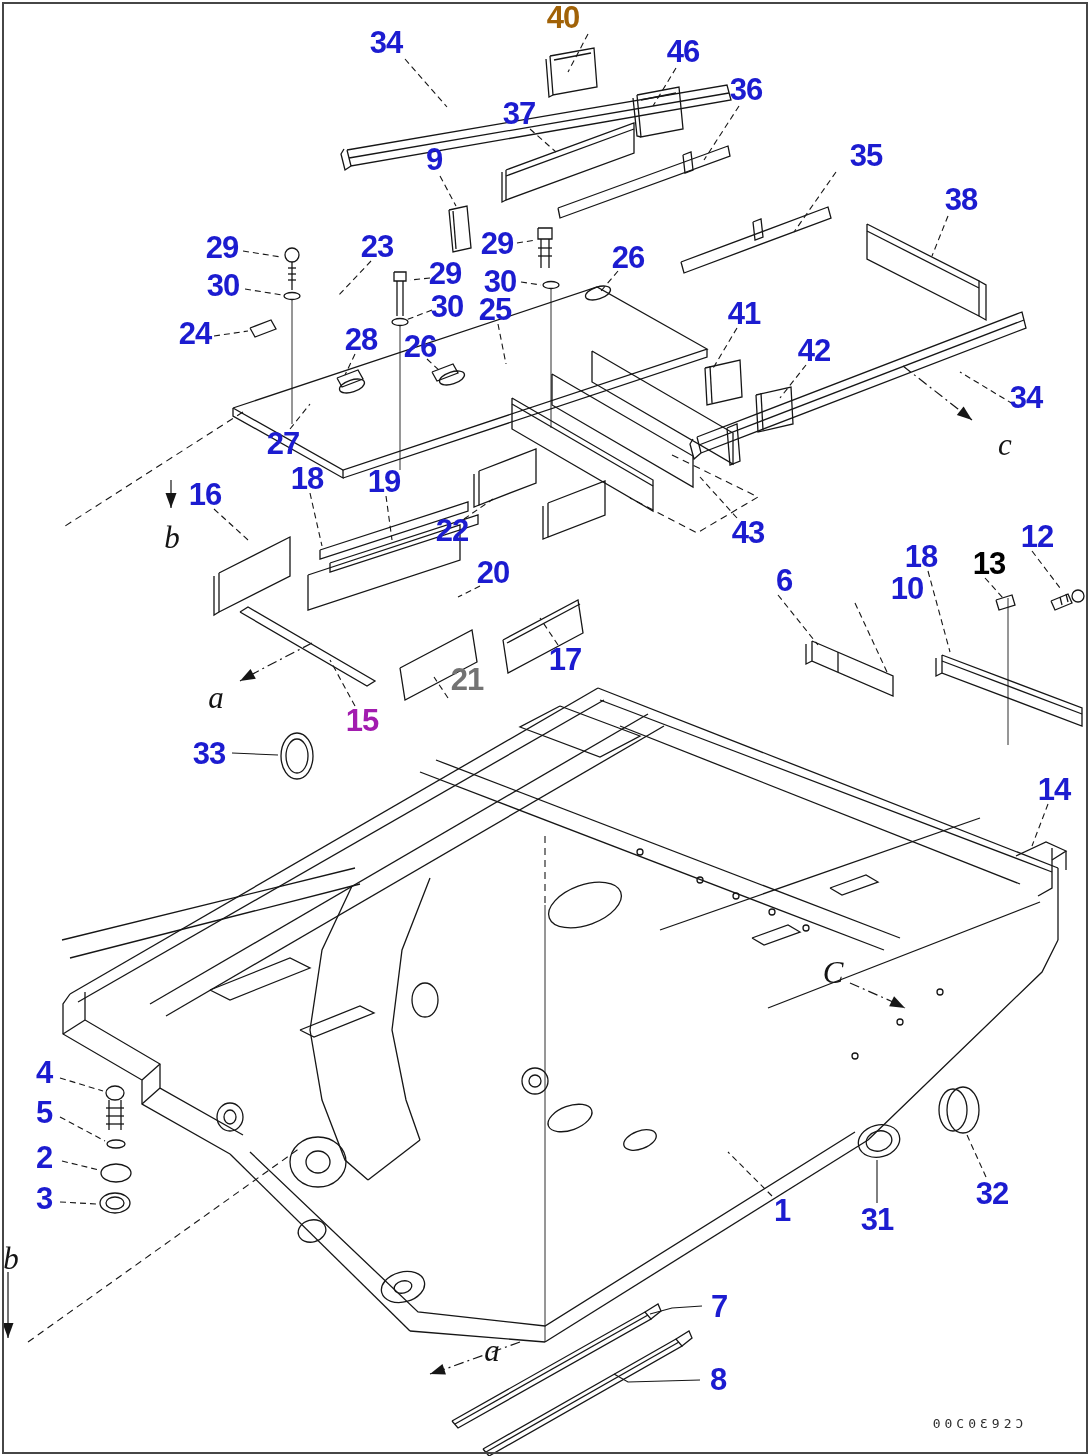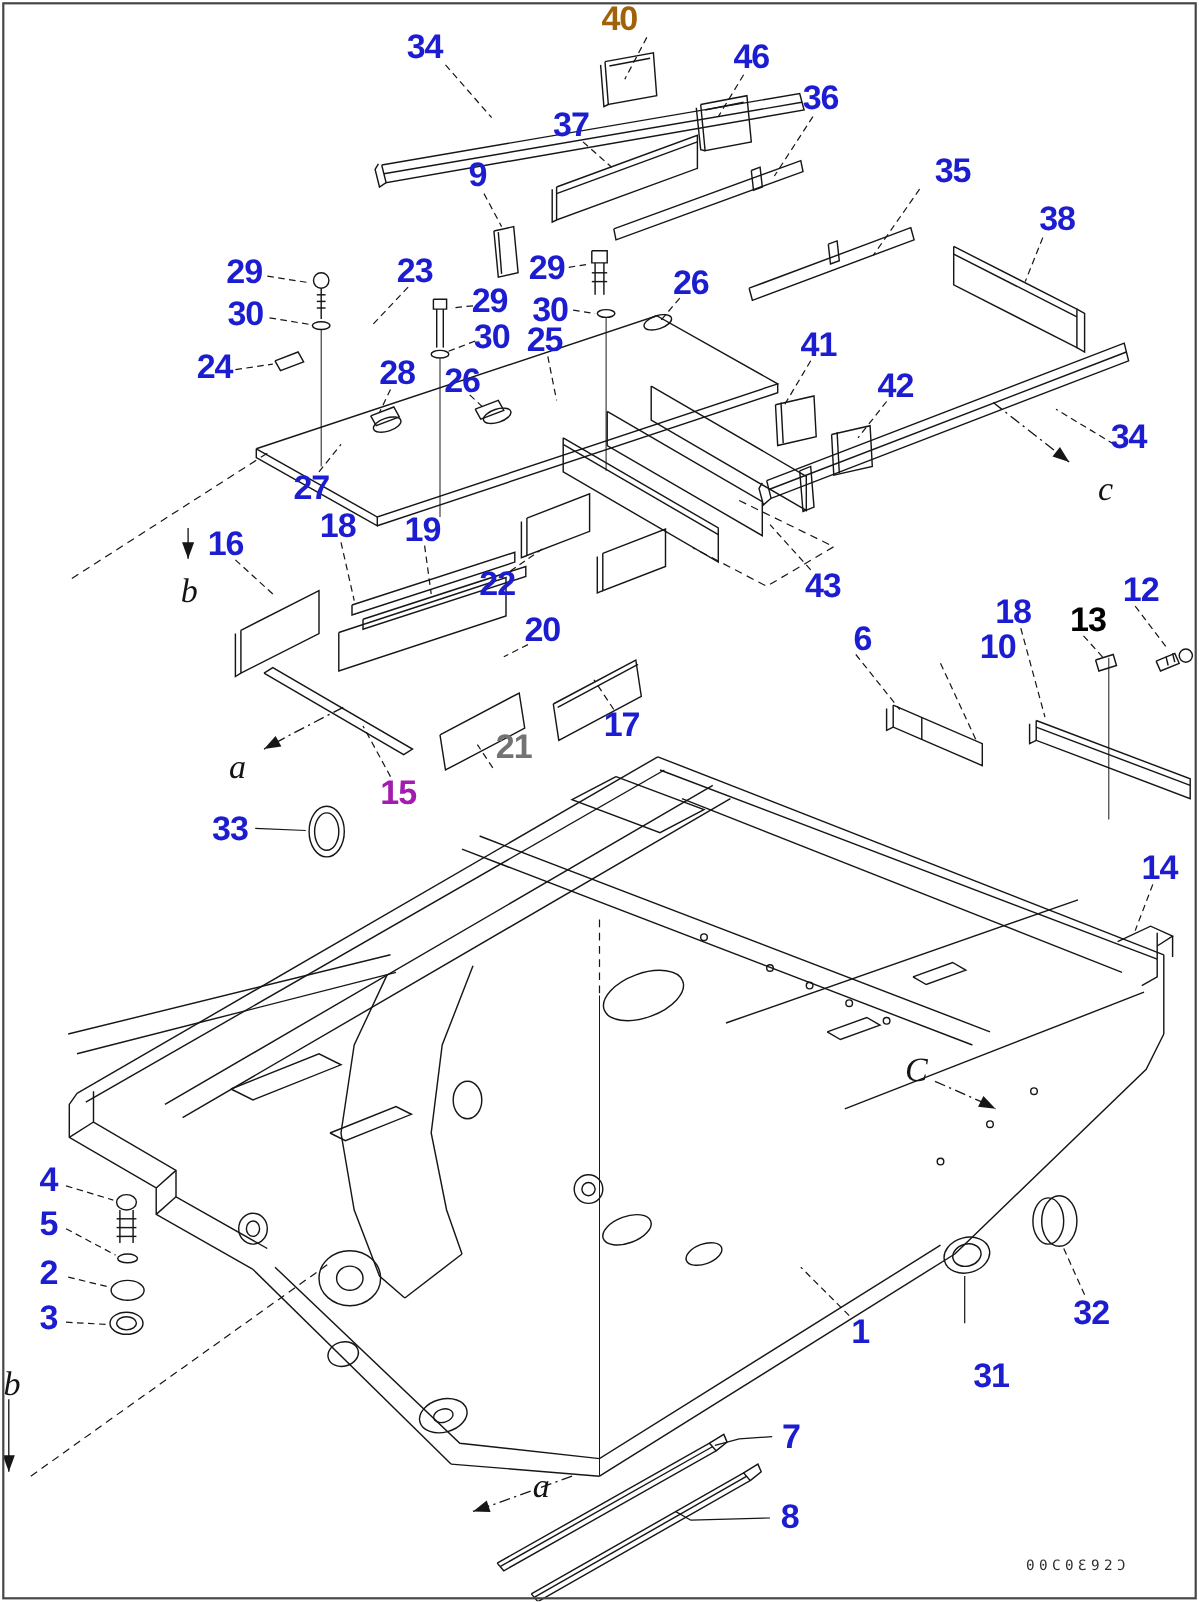--- a/index.html
+++ b/index.html
@@ -297,21 +297,21 @@
       <div class="label" style="left: 907px; top: 588px; color: rgb(28, 28, 208);">10</div>
       <div class="label" style="left: 921px; top: 556px; color: rgb(28, 28, 208);">18</div>
       <div class="label" style="left: 989px; top: 563px; color: #000000;">13</div>
       <div class="label" style="left: 1037px; top: 536px; color: rgb(28, 28, 208);">12</div>
       <div class="label" style="left: 1054px; top: 789px; color: rgb(28, 28, 208);">14</div>
       <div class="label" style="left: 44px; top: 1072px; color: rgb(28, 28, 208);">4</div>
       <div class="label" style="left: 44px; top: 1112px; color: rgb(28, 28, 208);">5</div>
       <div class="label" style="left: 44px; top: 1157px; color: rgb(28, 28, 208);">2</div>
       <div class="label" style="left: 44px; top: 1198px; color: rgb(28, 28, 208);">3</div>
       <div class="label" style="left: 782px; top: 1210px; color: rgb(28, 28, 208);">1</div>
-      <div class="label" style="left: 877px; top: 1250px; color: rgb(28, 28, 208); margin-left: 24px;">31</div>
+      <div class="label" style="left: 877px; top: 1219px; color: rgb(28, 28, 208);">31</div>
       <div class="label" style="left: 992px; top: 1193px; color: rgb(28, 28, 208);">32</div>
       <div class="label" style="left: 719px; top: 1306px; color: rgb(28, 28, 208);">7</div>
       <div class="label" style="left: 718px; top: 1379px; color: rgb(28, 28, 208);">8</div>
     </div>
   <div id="letters">
       <div class="vletter" style="left: 172px; top: 537px; color: rgb(20, 20, 20);">b</div>
       <div class="vletter" style="left: 11px; top: 1258px; color: rgb(20, 20, 20);">b</div>
       <div class="vletter" style="left: 216px; top: 697px; color: rgb(20, 20, 20);">a</div>
       <div class="vletter" style="left: 492px; top: 1350px; color: rgb(20, 20, 20);">a</div>
       <div class="vletter" style="left: 1005px; top: 444px; color: rgb(20, 20, 20);">c</div>

